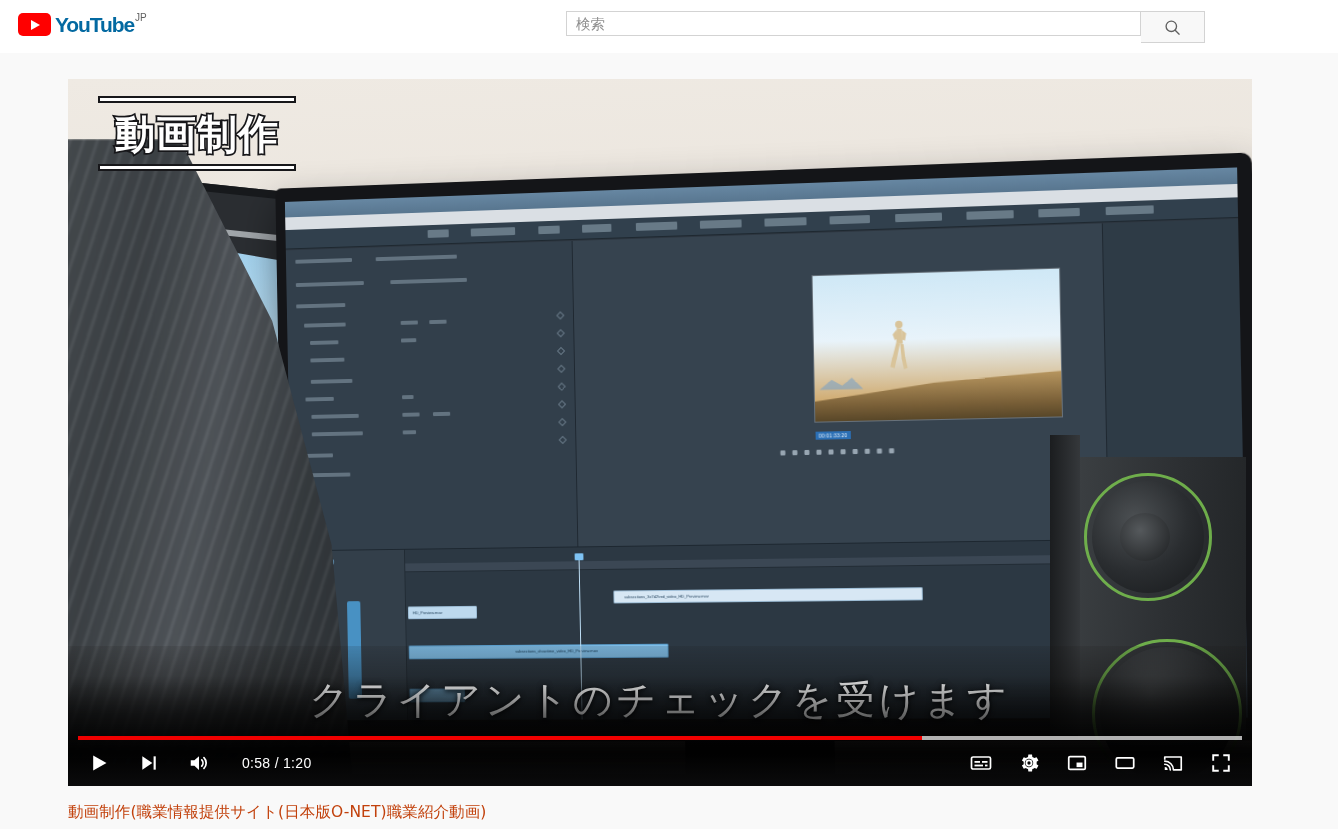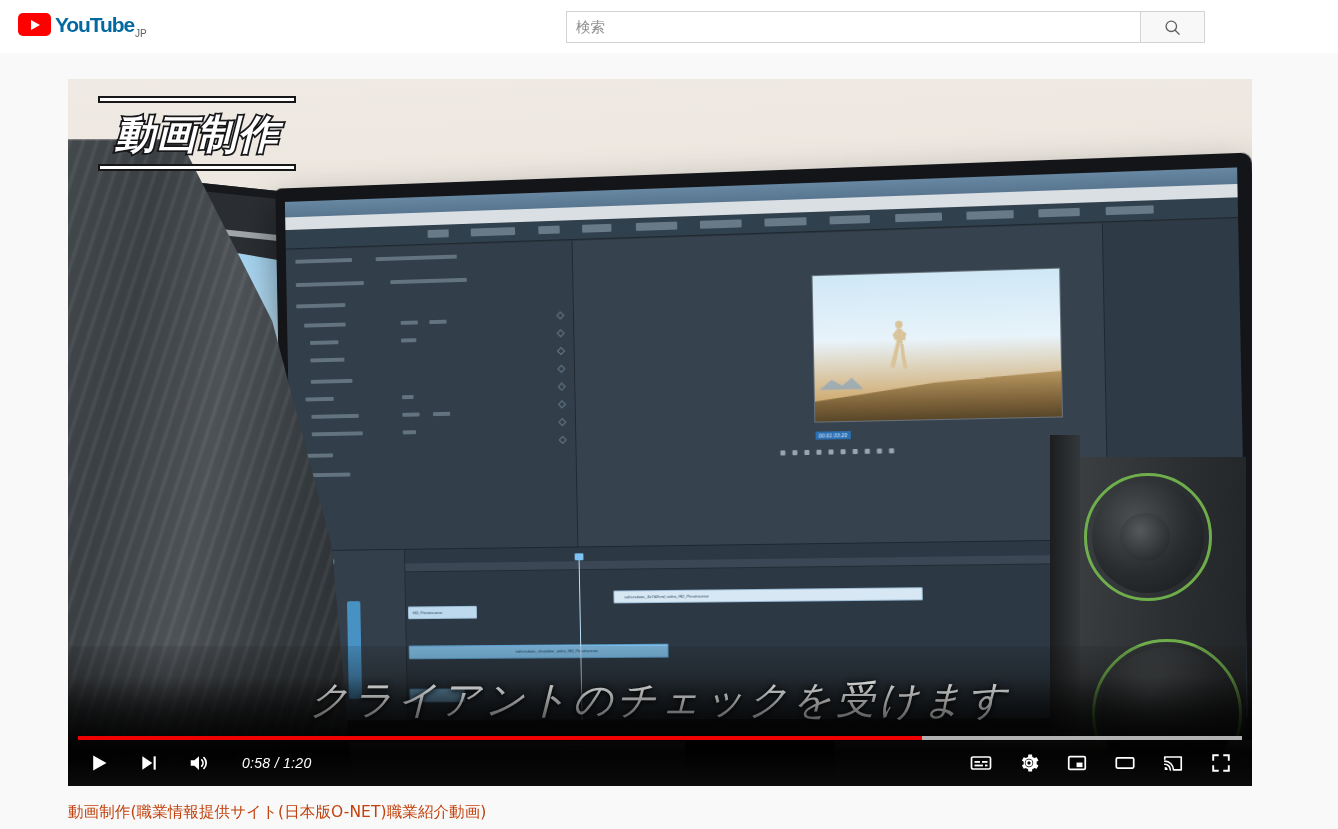--- a/index.html
+++ b/index.html
@@ -35,30 +35,30 @@
     border-bottom: 5.5px solid transparent;
     margin-left: 2px;
   }
   .logo-text {
     font-size: 21px; font-weight: bold; color: #0369a1;
     letter-spacing: -1.1px; line-height: 23px;
     font-family: "Liberation Sans", sans-serif;
   }
   .logo-sup {
     font-size: 10px; color: #606060; font-weight: normal;
-    line-height: 10px; margin-top: 16px; margin-left: 1px;
+    line-height: 10px; margin-top: 0px; margin-left: 1px;
     letter-spacing: 0px;
   }
 
   .search-area {
     position: absolute; left: 566px; top: 11px;
     display: flex; height: 32px;
   }
   .search-box {
-    width: 575px; height: 32px;
+    width: 575px; height: 25px;
     border: 1px solid #d3d3d3;
     background: #ffffff;
     padding: 0 9px;
     font-size: 14.5px; color: #222;
     font-family: "Liberation Sans", sans-serif;
     outline: none;
   }
   .search-box::placeholder { color: #8d8d8d; }
   .search-btn {
     width: 64px; height: 32px;
@@ -68,21 +68,20 @@
     cursor: pointer;
   }
 
   
   .player {
     position: absolute;
     left: 68px; top: 79px;
     width: 1184px; height: 707px;
     background: #8b5cf6;
     overflow: hidden;
-    font-style: italic;
   }
 
   
   .video-pic {
     position: absolute; inset: 0;
     background: #e6e1da;
     overflow: hidden;
   }
   
   .wall {

